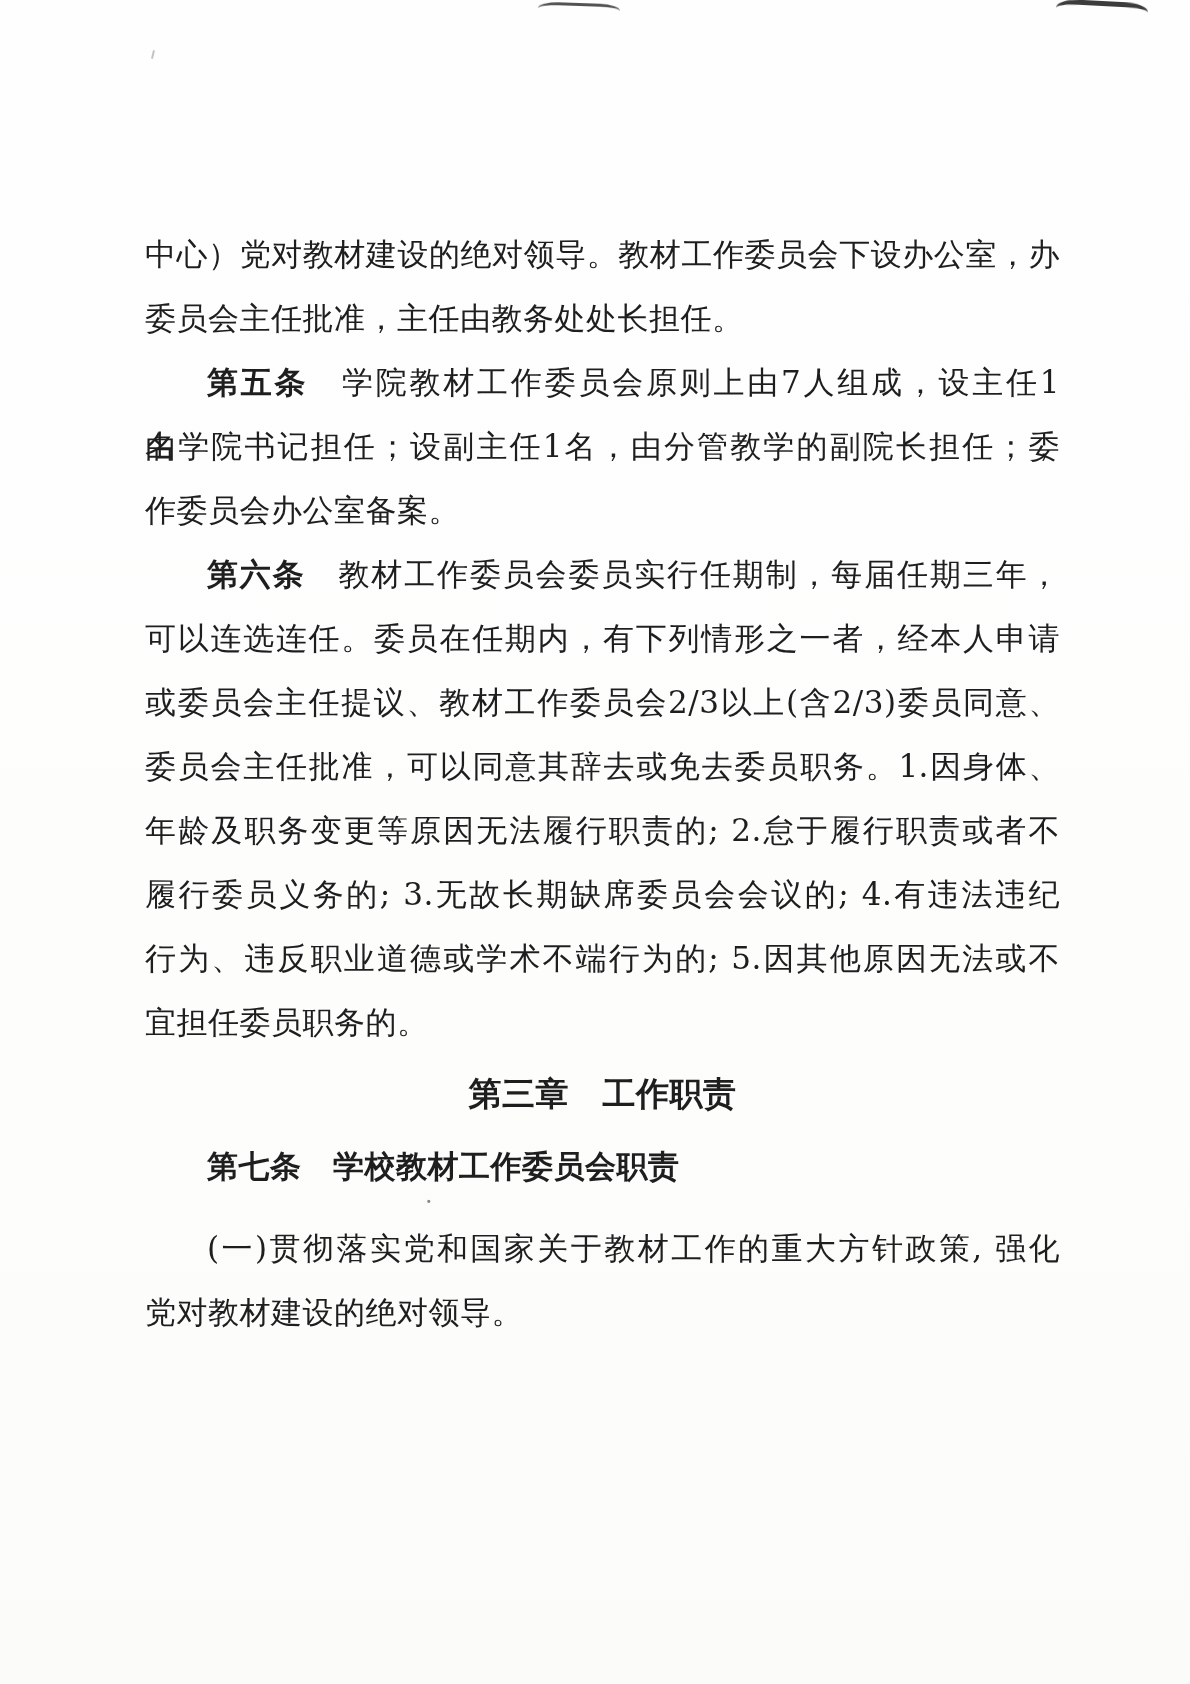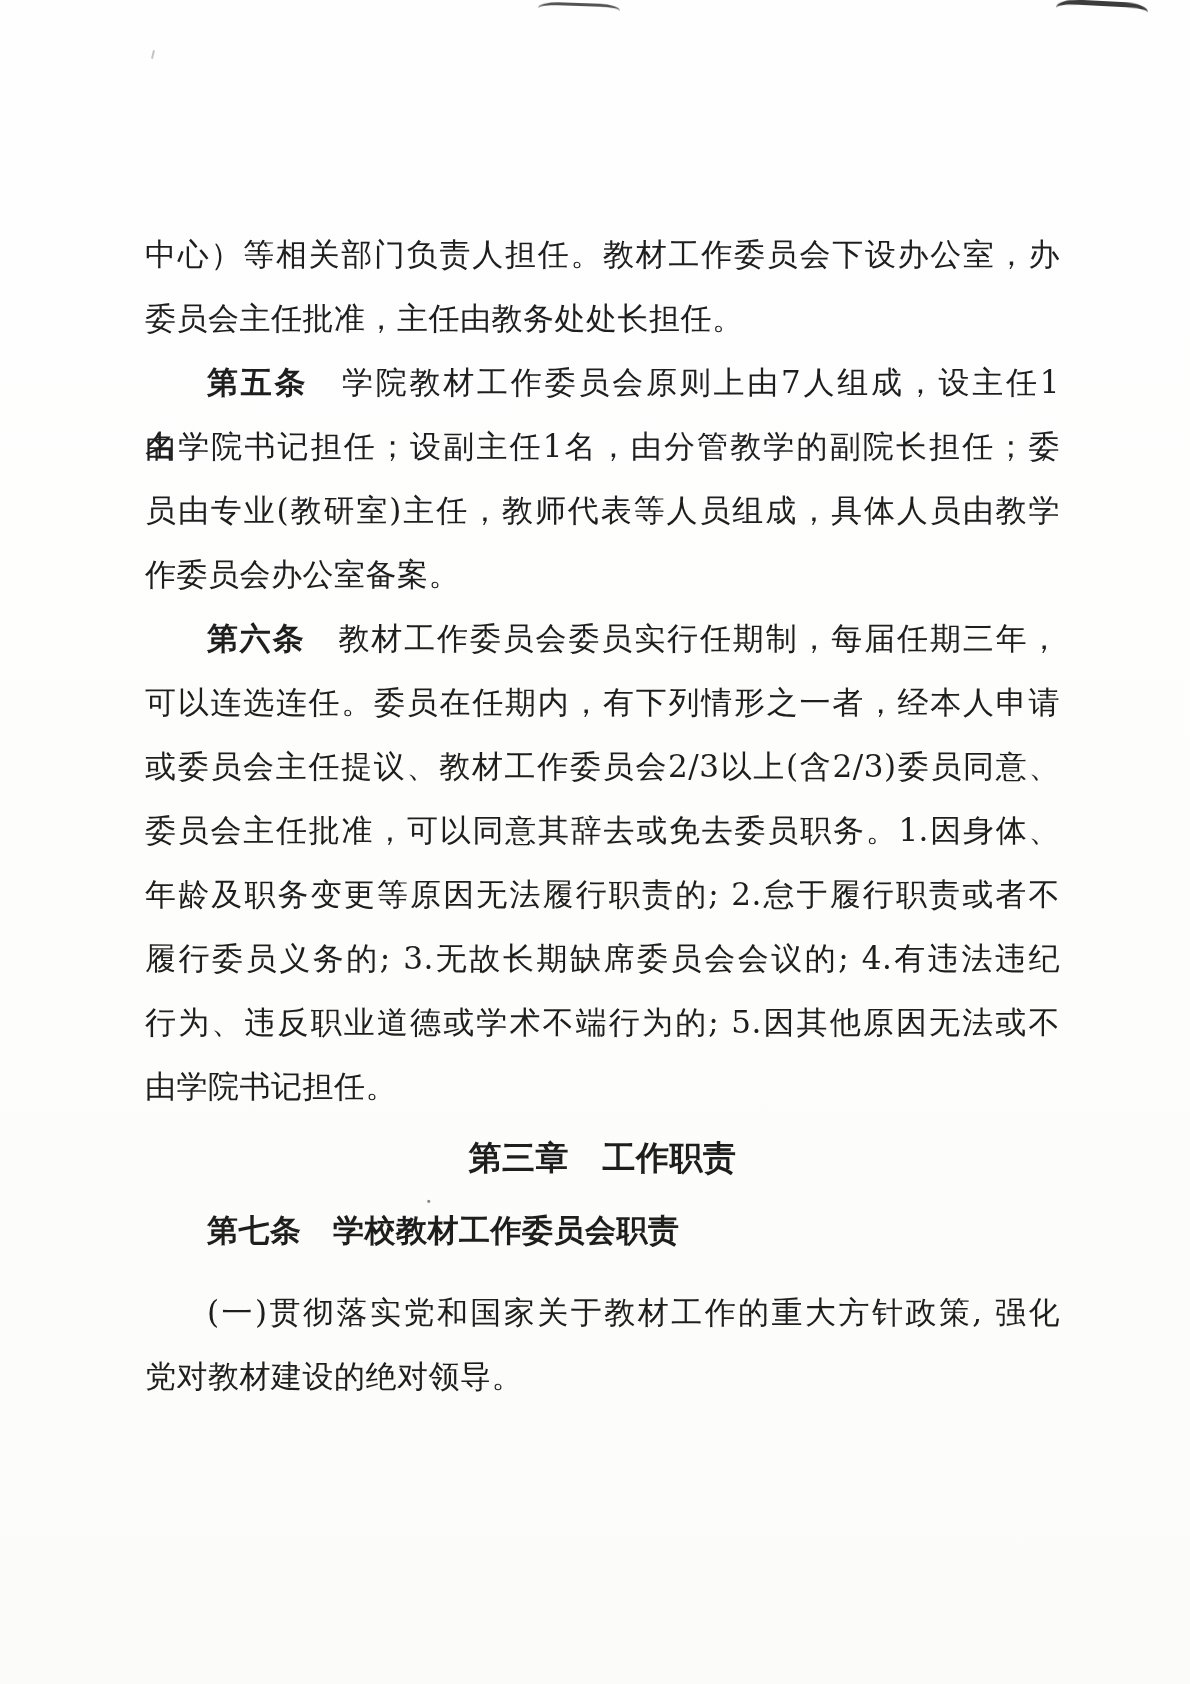--- a/index.html
+++ b/index.html
@@ -49,48 +49,47 @@
 <div class="page">
 
   <div class="smudge smudge-a"></div>
   <div class="smudge smudge-b"></div>
   <div class="speck"></div>
   <div class="stray-dot">·</div>
 
   <div class="textblock">
 
 
-    <div class="line">中心）等相关部门负责人担任。教材工作委员会下设办公室，办</div>
+    <div class="line">中心）党对教材建设的绝对领导。教材工作委员会下设办公室，办</div>
 
     <div class="line end">委员会主任批准，主任由教务处处长担任。</div>
 
     <div class="line indent"><span class="b">第五条</span><span>　学院教材工作委员会原则上由7人组成，设主任1名，</span></div>
 
     <div class="line">由学院书记担任；设副主任1名，由分管教学的副院长担任；委</div>
 
-    <div class="line">员由专业(教研室)主任，教师代表等人员组成，具体人员由教学</div>
 
 
     <div class="line end">作委员会办公室备案。</div>
 
     <div class="line indent"><span class="b">第六条</span><span>　教材工作委员会委员实行任期制，每届任期三年，</span></div>
 
     <div class="line">可以连选连任。委员在任期内，有下列情形之一者，经本人申请</div>
 
     <div class="line">或委员会主任提议、教材工作委员会2/3以上(含2/3)委员同意、</div>
 
     <div class="line">委员会主任批准，可以同意其辞去或免去委员职务。1.因身体、</div>
 
     <div class="line">年龄及职务变更等原因无法履行职责的; 2.怠于履行职责或者不</div>
 
     <div class="line">履行委员义务的; 3.无故长期缺席委员会会议的; 4.有违法违纪</div>
 
     <div class="line">行为、违反职业道德或学术不端行为的; 5.因其他原因无法或不</div>
 
-    <div class="line end">由学院书记担任。</div>
+    <div class="line end">宜担任委员职务的。</div>
 
     <div class="line heading">第三章　工作职责</div>
 
     <div class="line indent end sec7"><span class="b">第七条</span><span>　学校教材工作委员会职责</span></div>
 
     <div class="line indent">(一)贯彻落实党和国家关于教材工作的重大方针政策, 强化</div>
 
     <div class="line end">党对教材建设的绝对领导。</div>
 
   </div>

